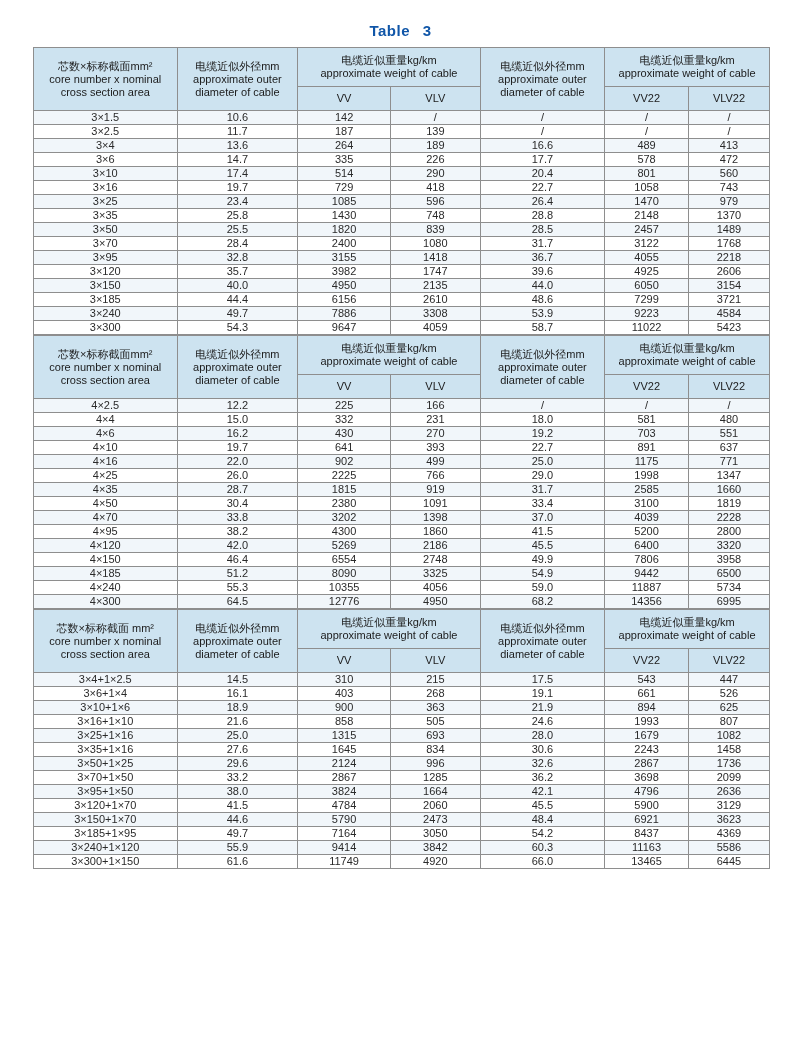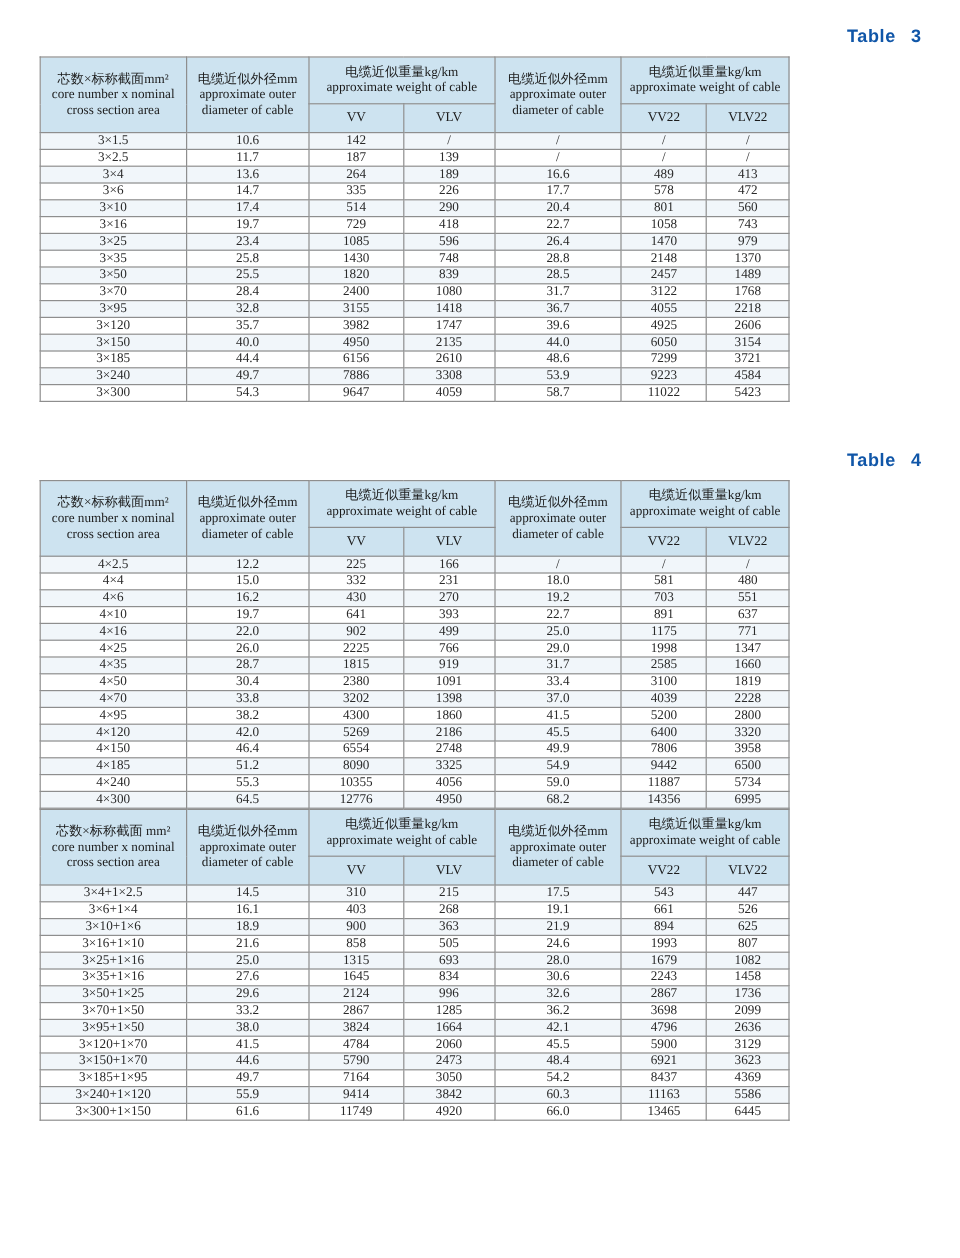--- a/index.html
+++ b/index.html
@@ -6,37 +6,36 @@
   body {
     width: 800px;
     height: 1048px;
     background: #ffffff;
     font-family: "Liberation Sans", sans-serif;
     color: #222222;
     box-sizing: border-box;
     padding: 20px 30px 0 33px;
   }
   .table-title {
-    text-align: right;
+    text-align: center;
     color: #1056a8;
     font-weight: bold;
     font-size: 15px;
     line-height: 18px;
     margin: 40px 2px 7px 0;
     word-spacing: 8px;
     letter-spacing: 0.5px;
   }
   .table-block:first-child .table-title { margin-top: 2px; }
   table.spec-table {
-    width: 625px;
+    width: 737px;
     border-collapse: collapse;
     table-layout: fixed;
     border: 1px solid #767676;
     font-size: 11px;
-    font-family: Liberation Serif, serif;
   }
   table.spec-table col.c1 { width: 19.5%; }
   table.spec-table col.c2 { width: 16.4%; }
   table.spec-table col.c3 { width: 12.6%; }
   table.spec-table col.c4 { width: 12.2%; }
   table.spec-table col.c5 { width: 16.9%; }
   table.spec-table col.c6 { width: 11.4%; }
   table.spec-table col.c7 { width: 11.0%; }
   table.spec-table th, table.spec-table td {
     border: 1px solid #8e8e8e;
@@ -245,21 +244,20 @@
             <td>4059</td>
             <td>58.7</td>
             <td>11022</td>
             <td>5423</td>
           </tr>
         </tbody>
     </table>
   </section>
 
   <section class="table-block">
-    <div class="table-title">Table 4</div>
     <table class="spec-table">
       <colgroup>
         <col class="c1">
           <col class="c2">
           <col class="c3">
           <col class="c4">
         <col class="c5">
           <col class="c6">
           <col class="c7">
       </colgroup>

